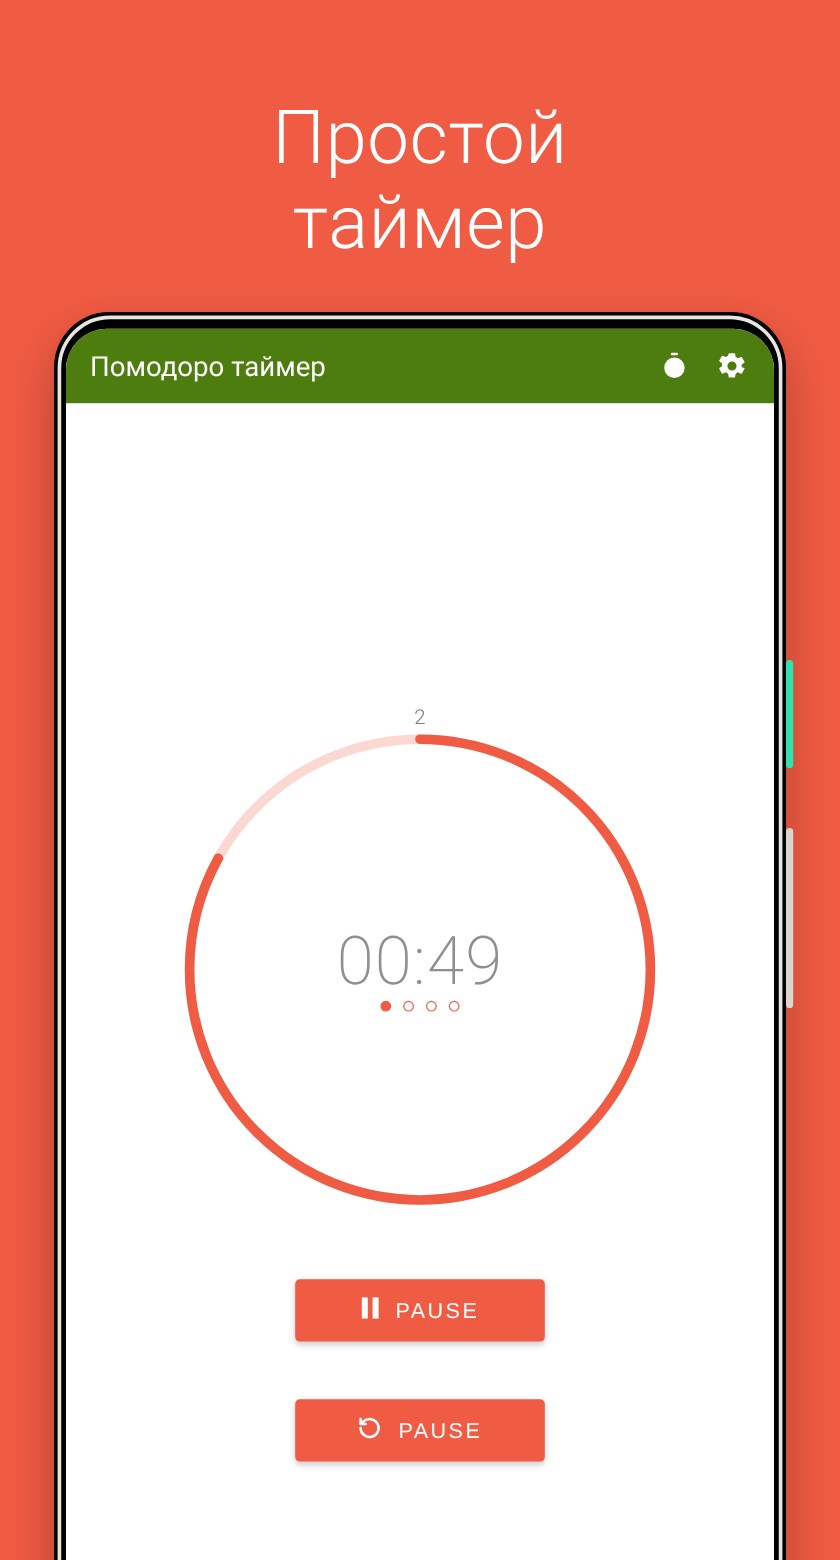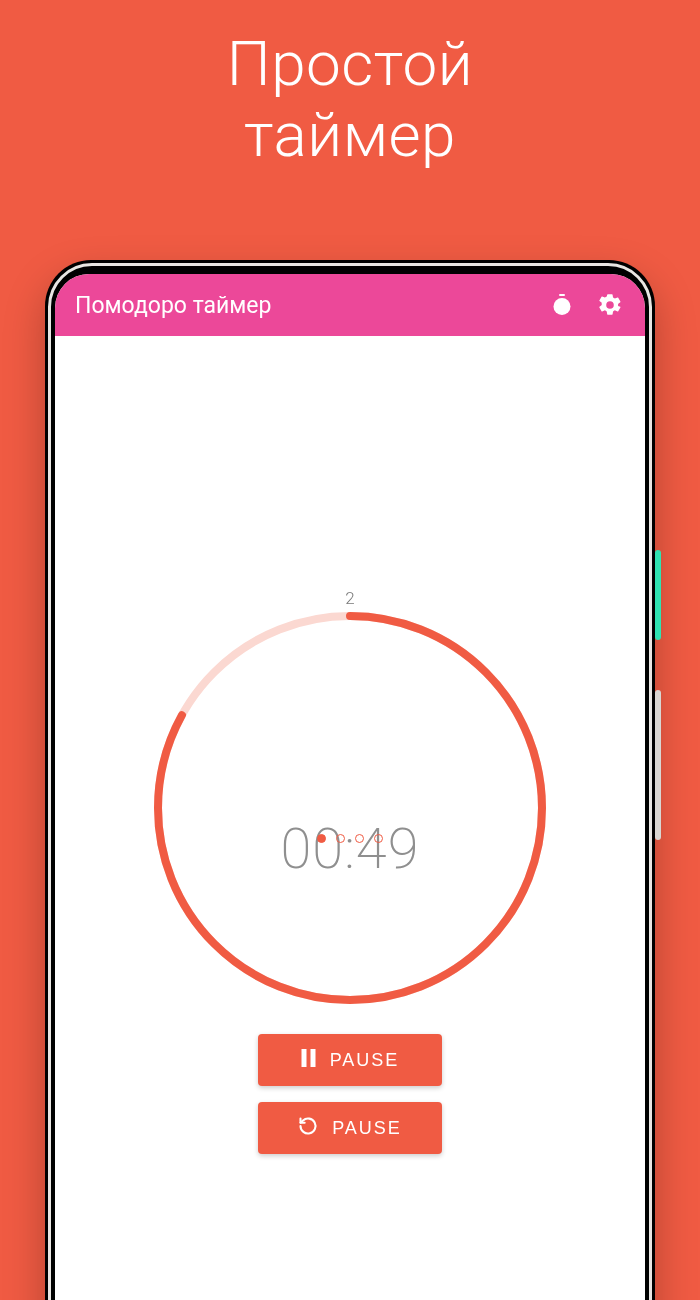--- a/index.html
+++ b/index.html
@@ -10,21 +10,21 @@
     font-family: -apple-system, BlinkMacSystemFont, "Segoe UI", Roboto, sans-serif;
     overflow: hidden;
     position: relative;
   }
   .promo-title {
     color: #fff;
     text-align: center;
     font-size: 62px;
     font-weight: 300;
     line-height: 1.15;
-    padding-top: 28px;
+    padding-top: 80px;
     letter-spacing: 0.5px;
   }
   .phone-frame {
     position: absolute;
     left: 50%;
     transform: translateX(-50%);
     top: 260px;
     width: 610px;
     height: 1100px;
     background: #000;
@@ -52,21 +52,21 @@
   .screen {
     width: 100%;
     height: 100%;
     background: #fff;
     border-radius: 34px 34px 0 0;
     overflow: hidden;
     position: relative;
   }
   .app-bar {
     height: 62px;
-    background: #ec4899;
+    background: #4d7c0f;
     display: flex;
     align-items: center;
     padding: 0 20px;
     gap: 18px;
   }
   .app-title {
     color: #fff;
     font-size: 23px;
     font-weight: 400;
     flex: 1;
@@ -102,21 +102,20 @@
   }
   .time-text {
     position: absolute;
     top: 50%;
     left: 50%;
     transform: translate(-50%, -60%);
     color: #8f8f8f;
     font-size: 56px;
     font-weight: 200;
     letter-spacing: 1px;
-    margin-top: 48px;
   }
   .dots {
     position: absolute;
     top: 55%;
     left: 50%;
     transform: translateX(-50%);
     display: flex;
     gap: 10px;
     margin-top: 6px;
   }
@@ -132,35 +131,36 @@
     position: absolute;
     top: 698px;
     left: 50%;
     transform: translateX(-50%);
     display: flex;
     flex-direction: column;
     gap: 16px;
     align-items: center;
   }
   .btn {
-    width: 184px;
+    width: 208px;
     height: 52px;
     background: #f05b43;
     color: #fff;
     border: none;
     border-radius: 4px;
     font-size: 18px;
     font-weight: 500;
     letter-spacing: 2px;
     display: flex;
     align-items: center;
     justify-content: center;
     gap: 14px;
     cursor: pointer;
     box-shadow: 0 2px 5px rgba(0,0,0,0.2);
+    margin-top: 32px;
   }
 </style>
 </head>
 <body>
 
 <div class="promo-title">
   <span>Простой</span><br>
   <span>таймер</span>
 </div>
 

